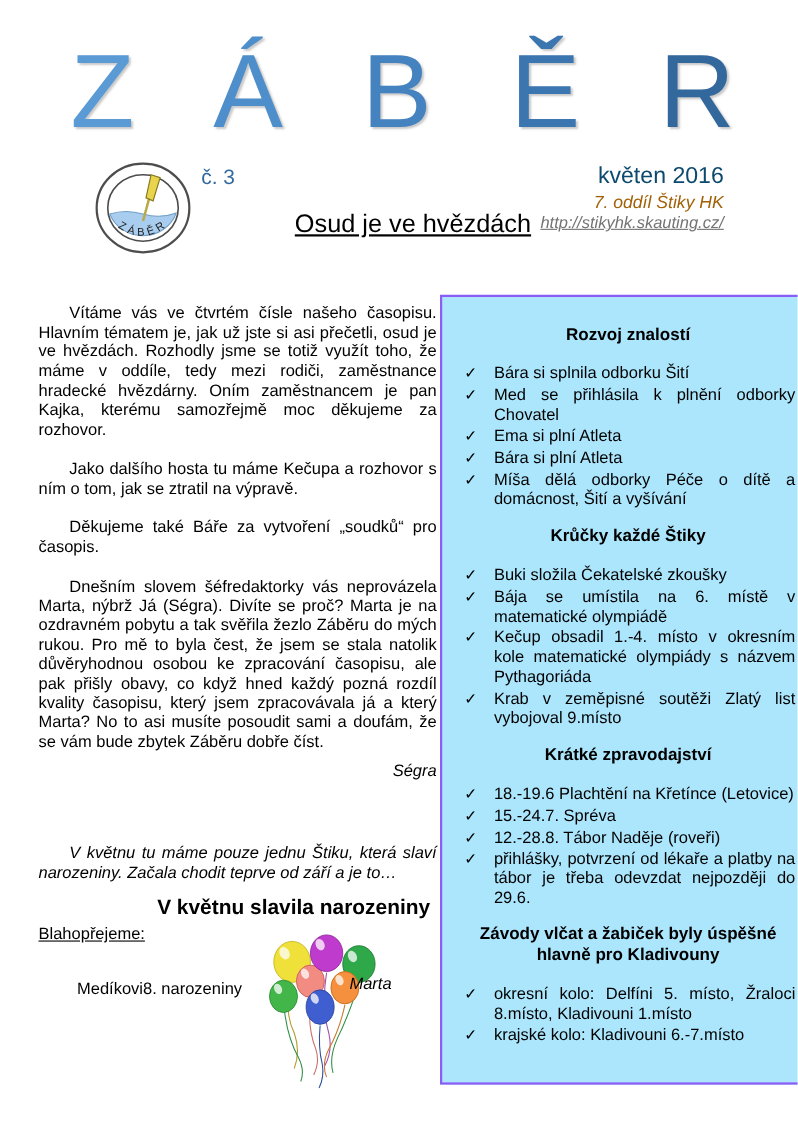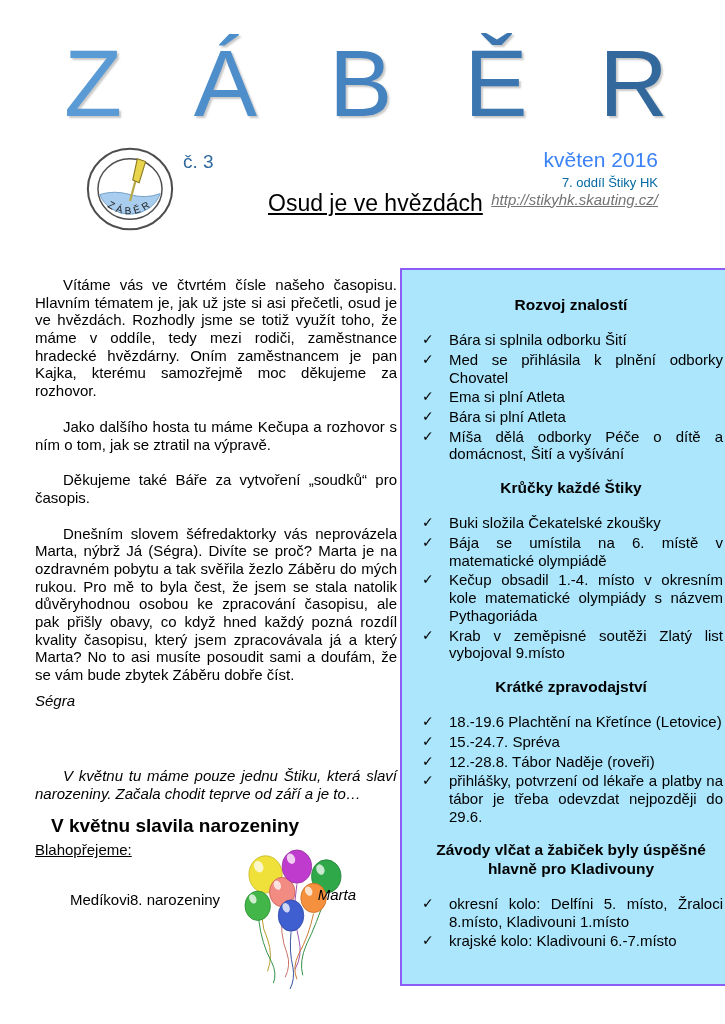--- a/index.html
+++ b/index.html
@@ -30,47 +30,47 @@
   .logo { position: absolute; left: 84px; top: 146px; width: 92px; height: 87px; }
 
   .issue {
     position: absolute; left: 183px; top: 151px;
     font-size: 19px; color: #31699f;
   }
   .header-right {
     position: absolute; right: 67px; top: 147px;
     text-align: right; line-height: 1.2;
   }
-  .date { font-size: 21px; color: #3b82f6; margin-bottom: 3px; }
-  .unit { font-size: 13px; color: #0369a1; }
+  .date { font-size: 21px; color: #0c4a6e; margin-bottom: 3px; }
+  .unit { font-size: 16px; font-style: italic; color: #a16207; }
   .url  { font-size: 15px; font-style: italic; color: #737373; text-decoration: underline; }
 
   .subtitle {
     position: absolute; left: 268px; top: 190px;
     font-size: 23px; text-decoration: underline;
     color: #000;
   }
 
   
   .article {
     position: absolute; left: 35px; top: 276px; width: 362px;
     font-size: 15px; line-height: 1.18; text-align: justify;
   }
   .article p { margin: 0 0 18px; text-indent: 28px; }
   .article .signature {
-    text-align: left; font-style: italic; text-indent: 0;
+    text-align: right; font-style: italic; text-indent: 0;
     margin: -10px 0 0;
   }
   .intro-note {
     font-style: italic;
     margin: 58px 0 12px !important;
   }
   .bday-heading {
-    font-size: 19px; font-weight: bold; text-align: left;
-    margin: 0 16px 4px; text-indent: 0;
+    font-size: 19px; font-weight: bold; text-align: right;
+    margin: 0 6px 4px; text-indent: 0;
   }
   .congrats {
     font-size: 15px; text-decoration: underline; margin-bottom: 32px;
     text-align: left;
   }
   .bday-row { display: flex; text-align: right; }
   .bday-name { width: 95px; flex: none; }
 
   .balloons { position: absolute; left: 238px; top: 846px; width: 108px; height: 145px; }
   .marta {

